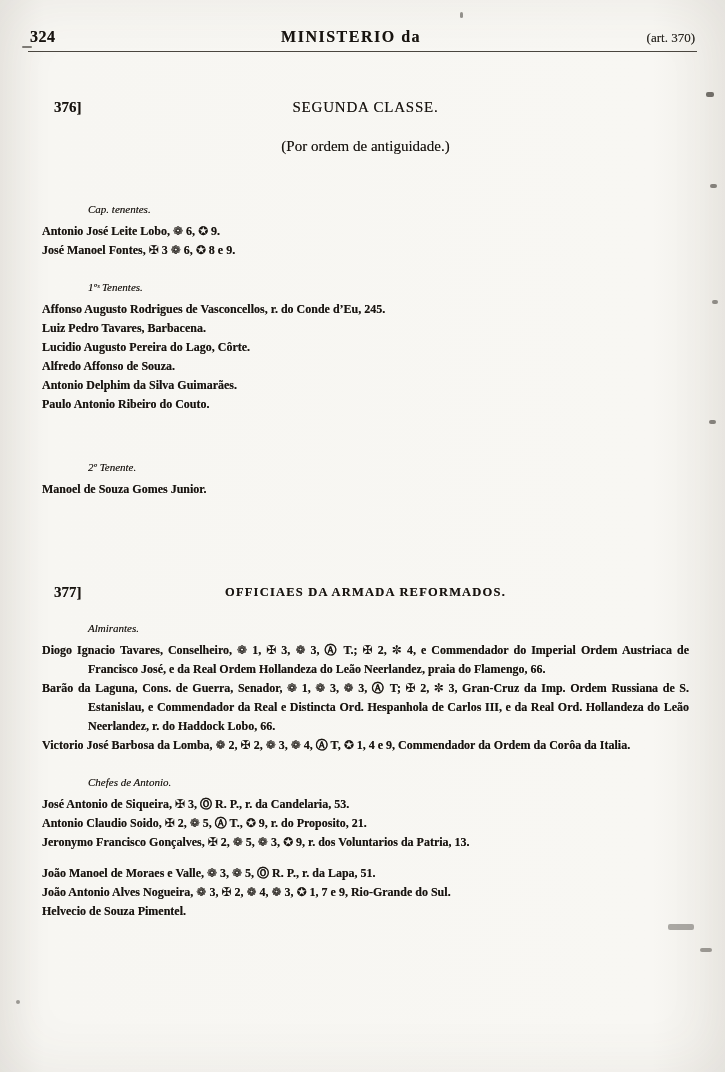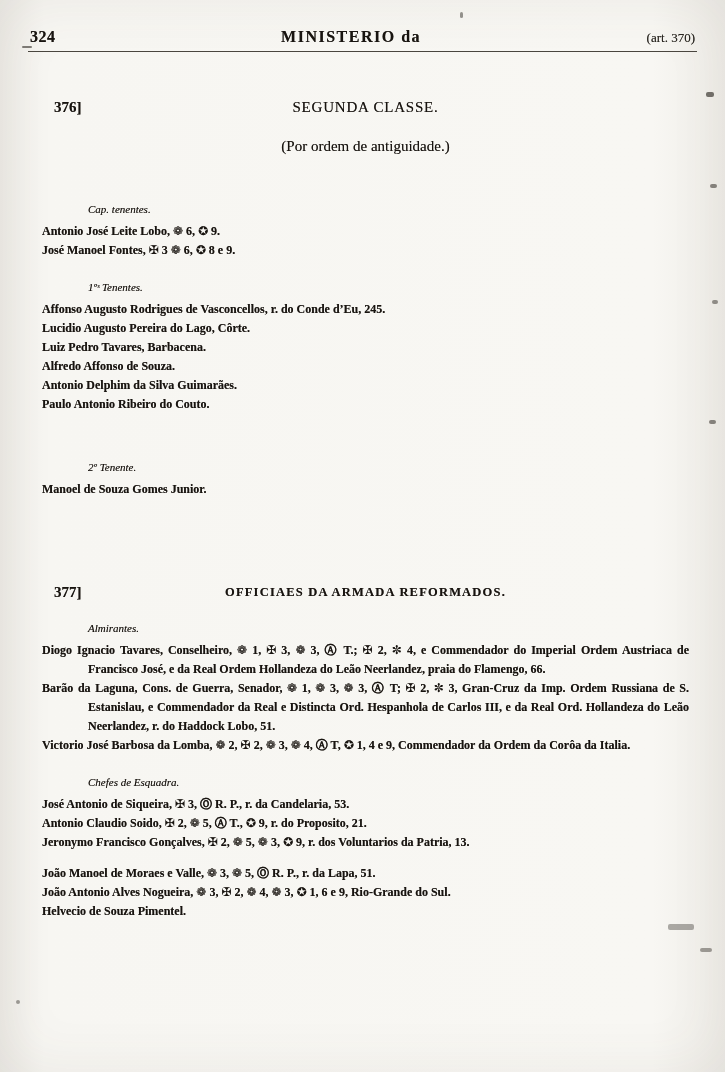--- a/index.html
+++ b/index.html
@@ -78,46 +78,46 @@
         <div class="center-line caps">SEGUNDA CLASSE.</div>
         <div class="center-line ">(Por ordem de antiguidade.)</div>
       </div>
       <div class="spacer lg"></div>
       <div class="subheading">Cap. tenentes.</div>
       <div class="entry">Antonio José Leite Lobo, ❁ 6, ✪ 9.</div>
       <div class="entry">José Manoel Fontes, ✠ 3 ❁ 6, ✪ 8 e 9.</div>
       <div class="spacer sm"></div>
       <div class="subheading">1ºˢ Tenentes.</div>
       <div class="entry">Affonso Augusto Rodrigues de Vasconcellos, r. do Conde d’Eu, 245.</div>
+      <div class="entry">Luiz Pedro Tavares, Barbacena.</div>
       <div class="entry">Lucidio Augusto Pereira do Lago, Côrte.</div>
-      <div class="entry">Luiz Pedro Tavares, Barbacena.</div>
       <div class="entry">Alfredo Affonso de Souza.</div>
       <div class="entry">Antonio Delphim da Silva Guimarães.</div>
       <div class="entry">Paulo Antonio Ribeiro do Couto.</div>
       <div class="spacer lg"></div>
       <div class="subheading">2º Tenente.</div>
       <div class="entry">Manoel de Souza Gomes Junior.</div>
       <div class="spacer xl"></div>
       <div class="heading-group">
         <span class="margin-label">377]</span>
         <div class="center-line bold-small">OFFICIAES DA ARMADA REFORMADOS.</div>
       </div>
       <div class="spacer sm"></div>
       <div class="subheading">Almirantes.</div>
       <div class="entry">Diogo Ignacio Tavares, Conselheiro, ❁ 1, ✠ 3, ❁ 3, Ⓐ T.; ✠ 2, ✼ 4, e Commendador do Imperial Ordem Austriaca de Francisco José, e da Real Ordem Hollandeza do Leão Neerlandez, praia do Flamengo, 66.</div>
-      <div class="entry">Barão da Laguna, Cons. de Guerra, Senador, ❁ 1, ❁ 3, ❁ 3, Ⓐ T; ✠ 2, ✼ 3, Gran-Cruz da Imp. Ordem Russiana de S. Estanislau, e Commendador da Real e Distincta Ord. Hespanhola de Carlos III, e da Real Ord. Hollandeza do Leão Neerlandez, r. do Haddock Lobo, 51.</div>
+      <div class="entry">Barão da Laguna, Cons. de Guerra, Senador, ❁ 1, ❁ 3, ❁ 3, Ⓐ T; ✠ 2, ✼ 3, Gran-Cruz da Imp. Ordem Russiana de S. Estanislau, e Commendador da Real e Distincta Ord. Hespanhola de Carlos III, e da Real Ord. Hollandeza do Leão Neerlandez, r. do Haddock Lobo, 66.</div>
       <div class="entry">Victorio José Barbosa da Lomba, ❁ 2, ✠ 2, ❁ 3, ❁ 4, Ⓐ T, ✪ 1, 4 e 9, Commendador da Ordem da Corôa da Italia.</div>
       <div class="spacer sm"></div>
-      <div class="subheading">Chefes de Esquadra.</div>
+      <div class="subheading">Chefes de Antonio.</div>
       <div class="entry">José Antonio de Siqueira, ✠ 3, Ⓞ R. P., r. da Candelaria, 53.</div>
       <div class="entry">Antonio Claudio Soido, ✠ 2, ❁ 5, Ⓐ T., ✪ 9, r. do Proposito, 21.</div>
       <div class="entry">Jeronymo Francisco Gonçalves, ✠ 2, ❁ 5, ❁ 3, ✪ 9, r. dos Voluntarios da Patria, 13.</div>
       <div class="spacer sm"></div>
       <div class="entry">João Manoel de Moraes e Valle, ❁ 3, ❁ 5, Ⓞ R. P., r. da Lapa, 51.</div>
-      <div class="entry">João Antonio Alves Nogueira, ❁ 3, ✠ 2, ❁ 4, ❁ 3, ✪ 1, 6 e 9, Rio-Grande do Sul.</div>
+      <div class="entry">João Antonio Alves Nogueira, ❁ 3, ✠ 2, ❁ 4, ❁ 3, ✪ 1, 7 e 9, Rio-Grande do Sul.</div>
       <div class="entry">Helvecio de Souza Pimentel.</div>
     </div>
 
   <div class="artifact" style="left:22px; top:46px; width:10px; height:2px; opacity:.55;"></div>
   <div class="artifact" style="left:460px; top:12px; width:3px; height:6px; opacity:.45;"></div>
   <div class="artifact" style="left:706px; top:92px; width:8px; height:5px; opacity:.6;"></div>
   <div class="artifact" style="left:710px; top:184px; width:7px; height:4px; opacity:.5;"></div>
   <div class="artifact" style="left:712px; top:300px; width:6px; height:4px; opacity:.45;"></div>
   <div class="artifact" style="left:709px; top:420px; width:7px; height:4px; opacity:.5;"></div>
   <div class="artifact" style="left:668px; top:924px; width:26px; height:6px; opacity:.35;"></div>

